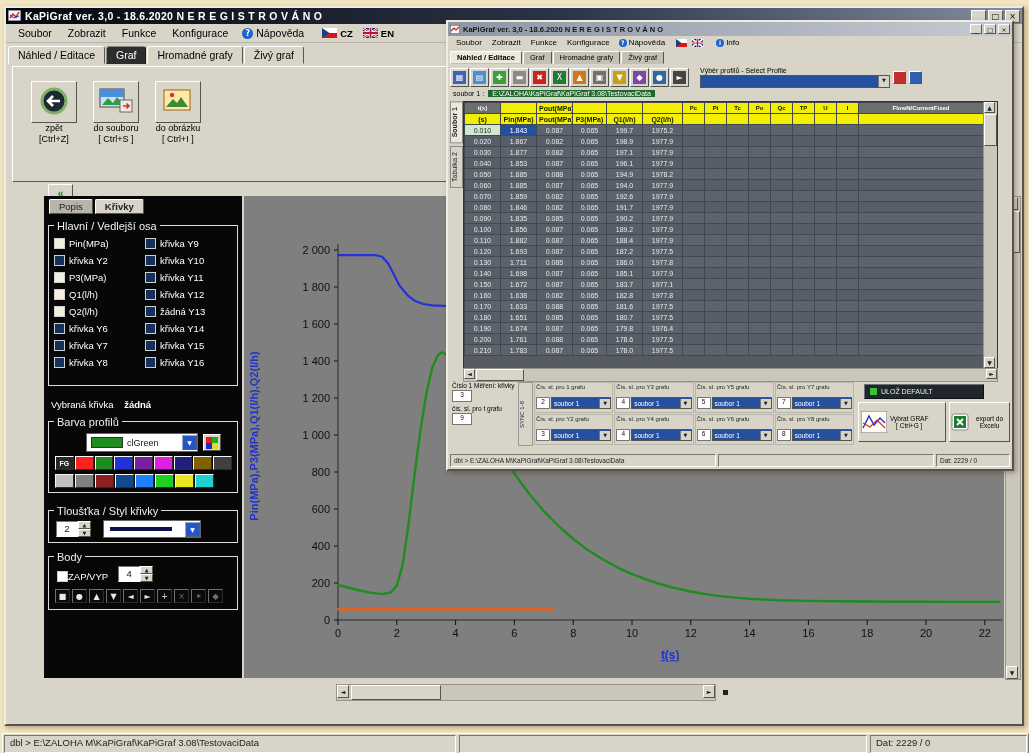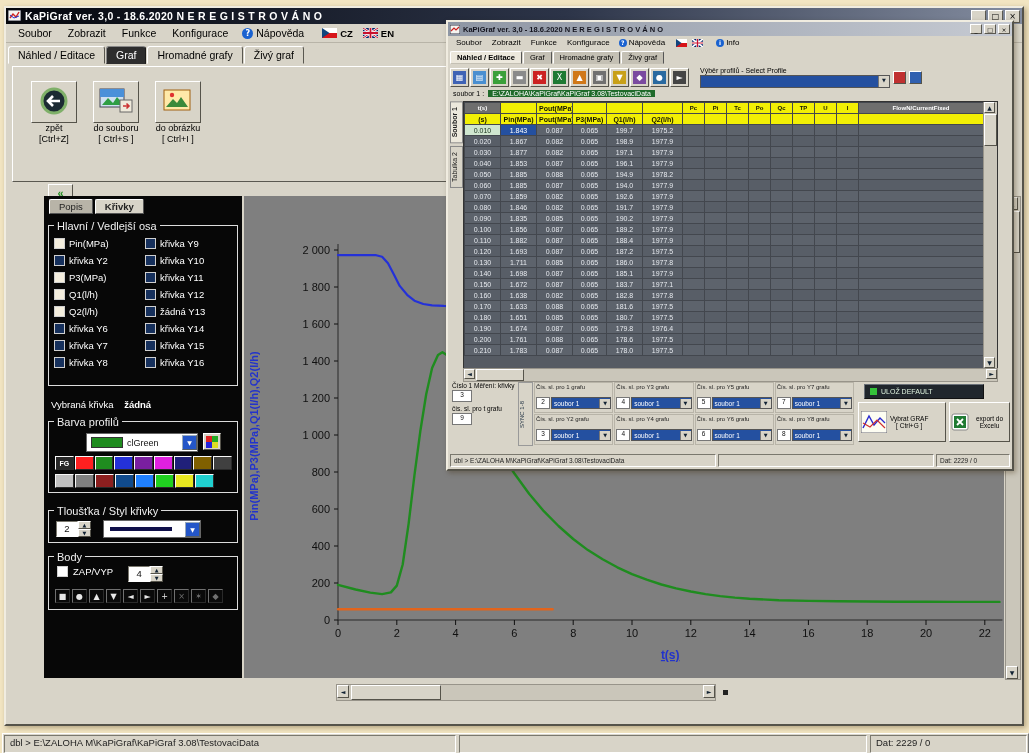--- a/index.html
+++ b/index.html
@@ -49,40 +49,40 @@
   .ptab.active{background:#d8d4c8;font-weight:bold;}
   .grp{border:1px solid #dcdcdc;margin:11px 4px 0;position:relative;padding:9px 3px 4px;}
   .grp-title{position:absolute;top:-6px;left:5px;background:#070707;color:#f0f0f0;font-size:11px;padding:0 3px;white-space:nowrap;}
   .curves{display:flex;}
   .curve-col{width:50%;}
   .curve-row{display:flex;align-items:center;gap:4px;height:17px;font-size:9.5px;color:#fff;}
   .cbx{width:9px;height:9px;border:1px solid #cfcfcf;background:#16305c;flex:none;margin-left:2px;}
   .cbx.on{background:#f4eede;}
   .sel-line{font-size:9.5px;margin:13px 0 2px 7px;color:#fff;}
   .sel-line b{margin-left:8px;}
-  .ccombo-row{display:flex;align-items:flex-start;margin:2px 0 2px 3px;padding-left:31px;}
+  .ccombo-row{display:flex;align-items:center;margin:2px 0 2px 3px;padding-left:31px;}
   .ccombo{display:flex;align-items:center;height:17px;background:#fff;border:1px solid #666;width:110px;color:#111;}
   .swatch{width:30px;height:9px;margin:0 4px;border:1px solid #333;}
   .ccombo-text{font-size:9px;}
   .drop-btn{margin-left:auto;width:15px;height:15px;background:#2456c8;color:#fff;font-size:6px;border:1px outset #9ab;
      display:flex;align-items:center;justify-content:center;padding:0;}
   .pal-grid-btn{width:18px;height:17px;margin-left:5px;padding:1px;display:inline-flex;align-items:center;justify-content:center;}
   .palette-row{display:flex;gap:1px;margin:4px 2px 0 3px;}
   .pal{width:17px;height:12px;border:1px solid;border-color:#f8f8f8 #2a2a2a #2a2a2a #f8f8f8;}
   .pal-fg{background:#282828;color:#fff;font-size:7px;display:flex;align-items:center;justify-content:center;font-weight:bold;}
   .spin{display:flex;align-items:center;margin-left:4px;}
   .spin-box{width:20px;height:14px;background:#fff;border:1px solid;border-color:#7a786e #fff #fff #7a786e;
      font-size:9.5px;text-align:center;color:#111;line-height:14px;}
   .spin-arrows{display:flex;flex-direction:column;gap:0;}
   .sarr{width:13px;height:8px;font-size:5px;line-height:6px;padding:0;background:#d8d4c8;
      border:1px solid;border-color:#fff #55534a #55534a #fff;font-family:"DejaVu Sans",sans-serif;color:#123;}
   .style-combo{width:96px;height:16px;background:#fff;border:1px solid #666;display:flex;align-items:center;margin-left:12px;}
   .style-line{width:62px;height:4px;background:#10104a;margin-left:6px;}
   .thick-row{display:flex;align-items:center;}
-  .body-row1{display:flex;align-items:flex-start;gap:5px;font-size:9.5px;margin-left:3px;}
+  .body-row1{display:flex;align-items:flex-end;font-size:9.5px;margin-left:3px;}
   #point-shapes{display:flex;gap:2px;margin:7px 0 2px 3px;}
   .shape-btn{width:15px;height:14px;background:#0a0a0a;color:#e8e8e8;border:1px solid;border-color:#707070 #2a2a2a #2a2a2a #707070;
      font-size:8px;line-height:11px;text-align:center;padding:0;font-family:"DejaVu Sans",sans-serif;}
   #point-shapes .shape-btn:nth-child(n+8){color:#707070;}
 
   
   #chart-area{position:absolute;left:238px;top:188px;width:760px;height:482px;background:#7f7f7f;}
   #main-vscroll{position:absolute;left:999px;top:188px;width:14px;height:482px;background:#cac6ba;border:1px solid #98948a;}
   .sb-btn{position:absolute;width:12px;height:13px;padding:0;background:#d8d4c8;border:1px solid;
      border-color:#fff #55534a #55534a #fff;font-size:6px;line-height:11px;text-align:center;font-family:"DejaVu Sans",sans-serif;color:#123;}

